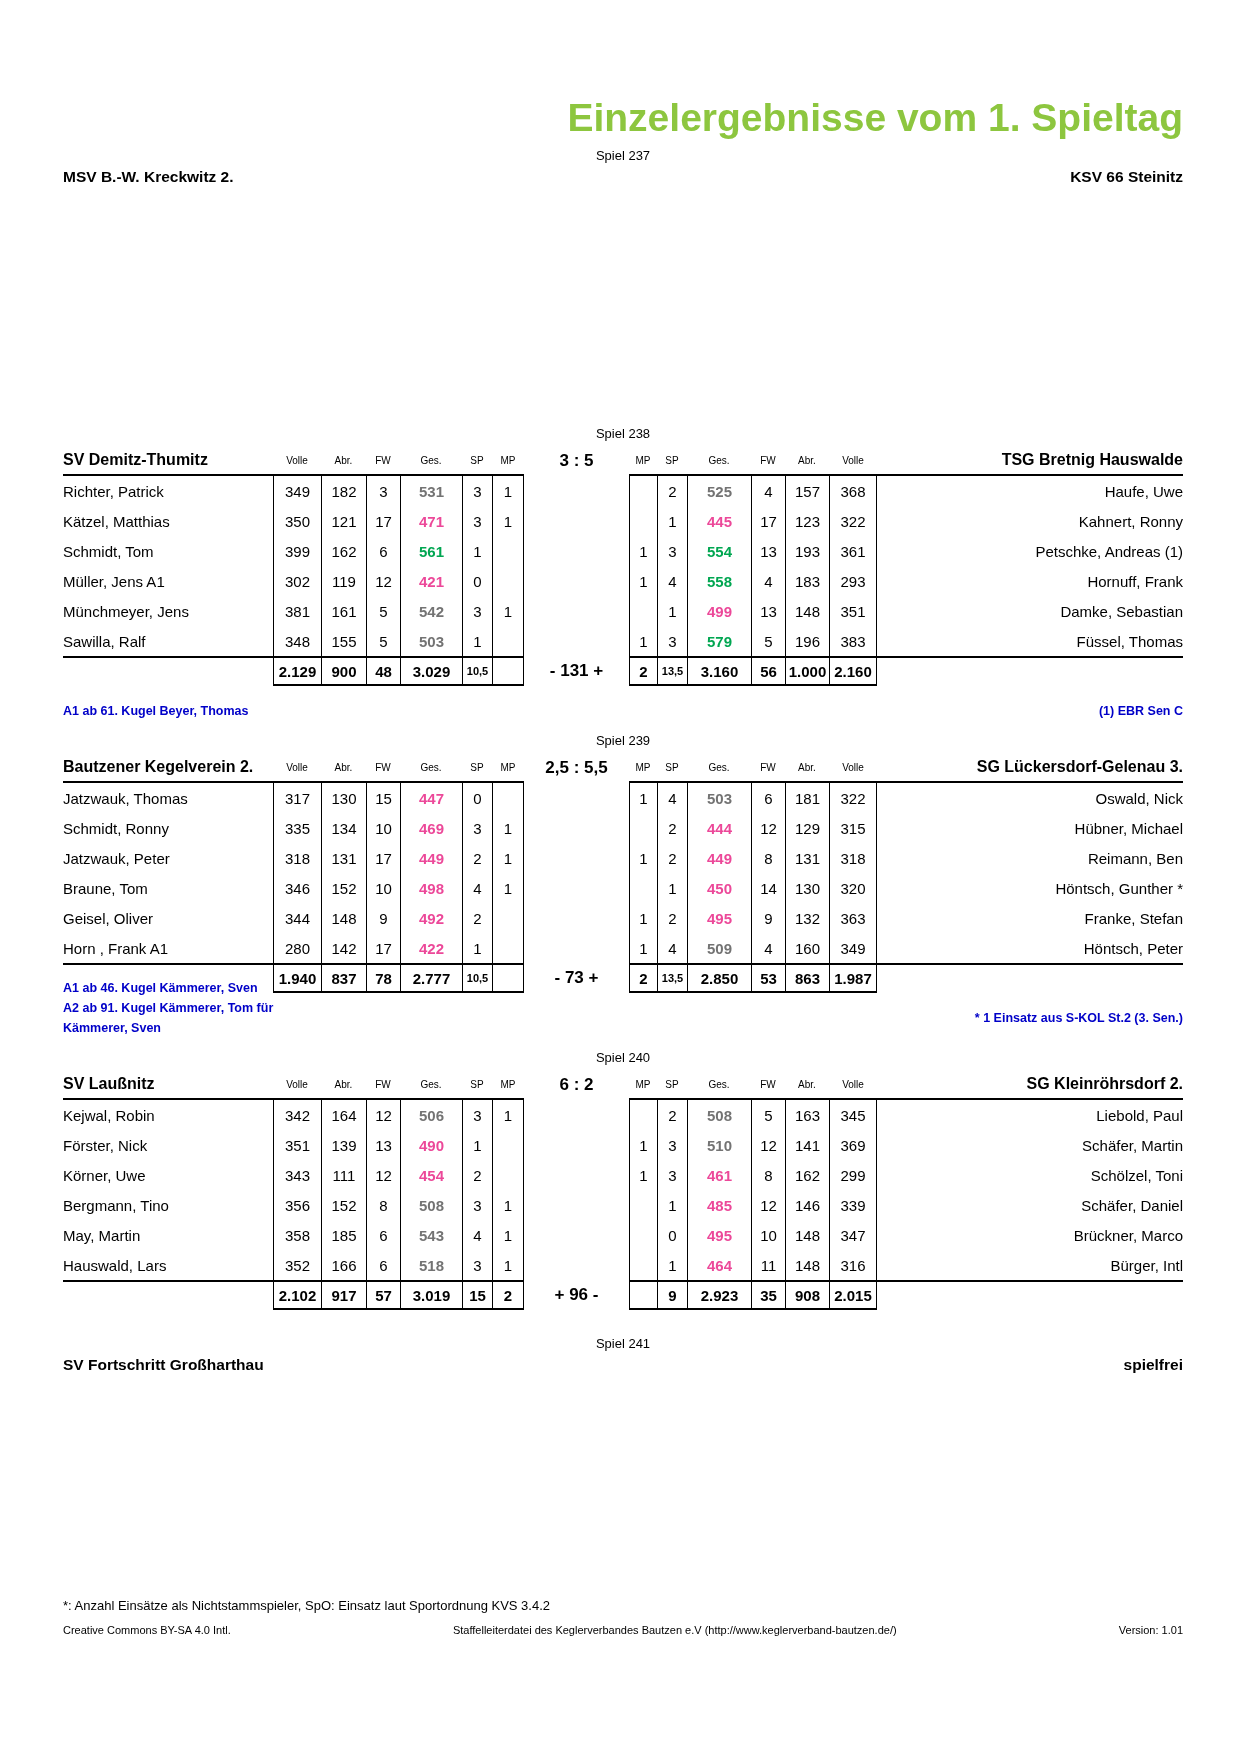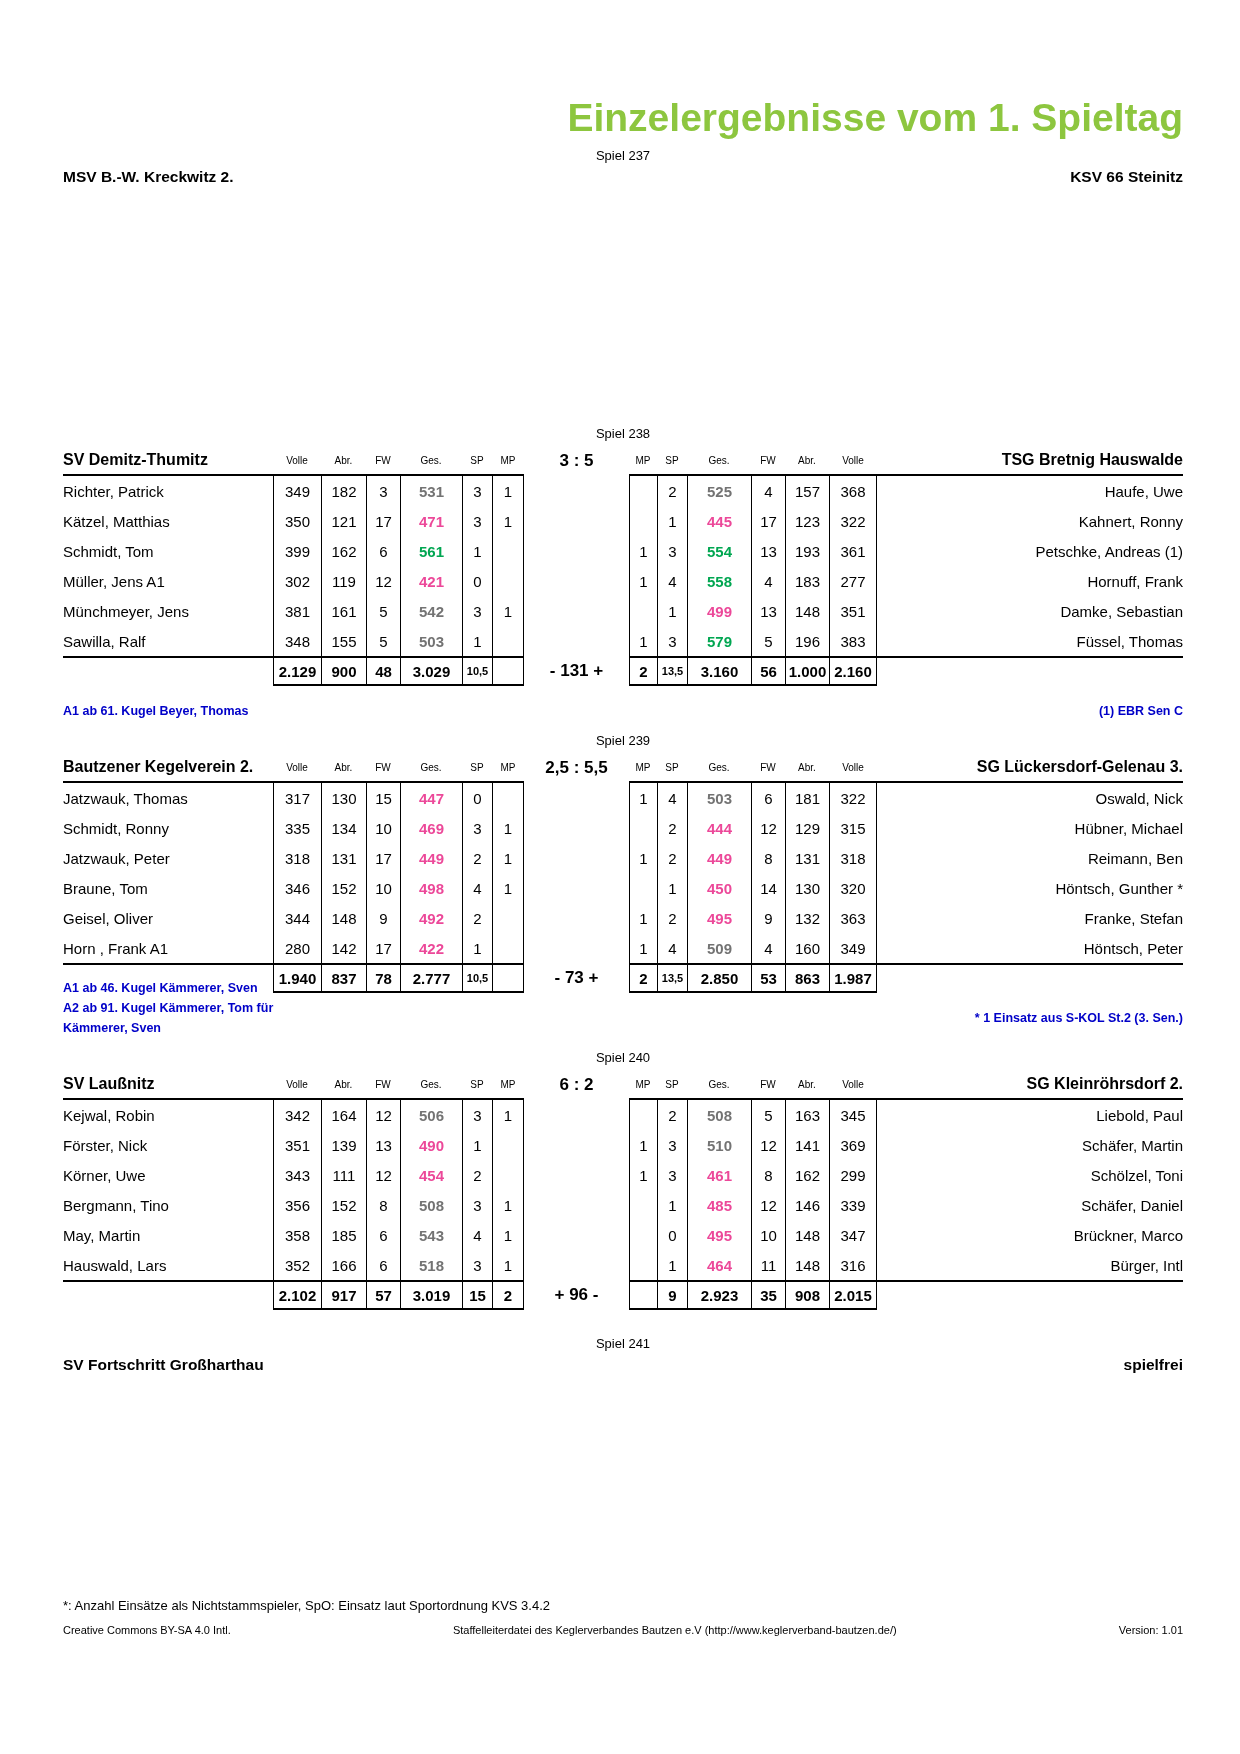--- a/index.html
+++ b/index.html
@@ -129,21 +129,21 @@
         <div class="cell b num">12</div>
         <div class="cell b num ges c-black">421</div>
         <div class="cell b num">0</div>
         <div class="cell b num grp-end"></div>
         <div class="cell b mid"></div>
         <div class="cell b num">1</div>
         <div class="cell b num">4</div>
         <div class="cell b num ges c-green">558</div>
         <div class="cell b num">4</div>
         <div class="cell b num">183</div>
-        <div class="cell b num grp-end">277</div>
+        <div class="cell b num grp-end">293</div>
         <div class="cell b name-r">Hornuff, Frank</div>
         <div class="cell b name-l">Münchmeyer, Jens</div>
         <div class="cell b num">381</div>
         <div class="cell b num">161</div>
         <div class="cell b num">5</div>
         <div class="cell b num ges c-red">542</div>
         <div class="cell b num">3</div>
         <div class="cell b num grp-end">1</div>
         <div class="cell b mid"></div>
         <div class="cell b num"></div>

